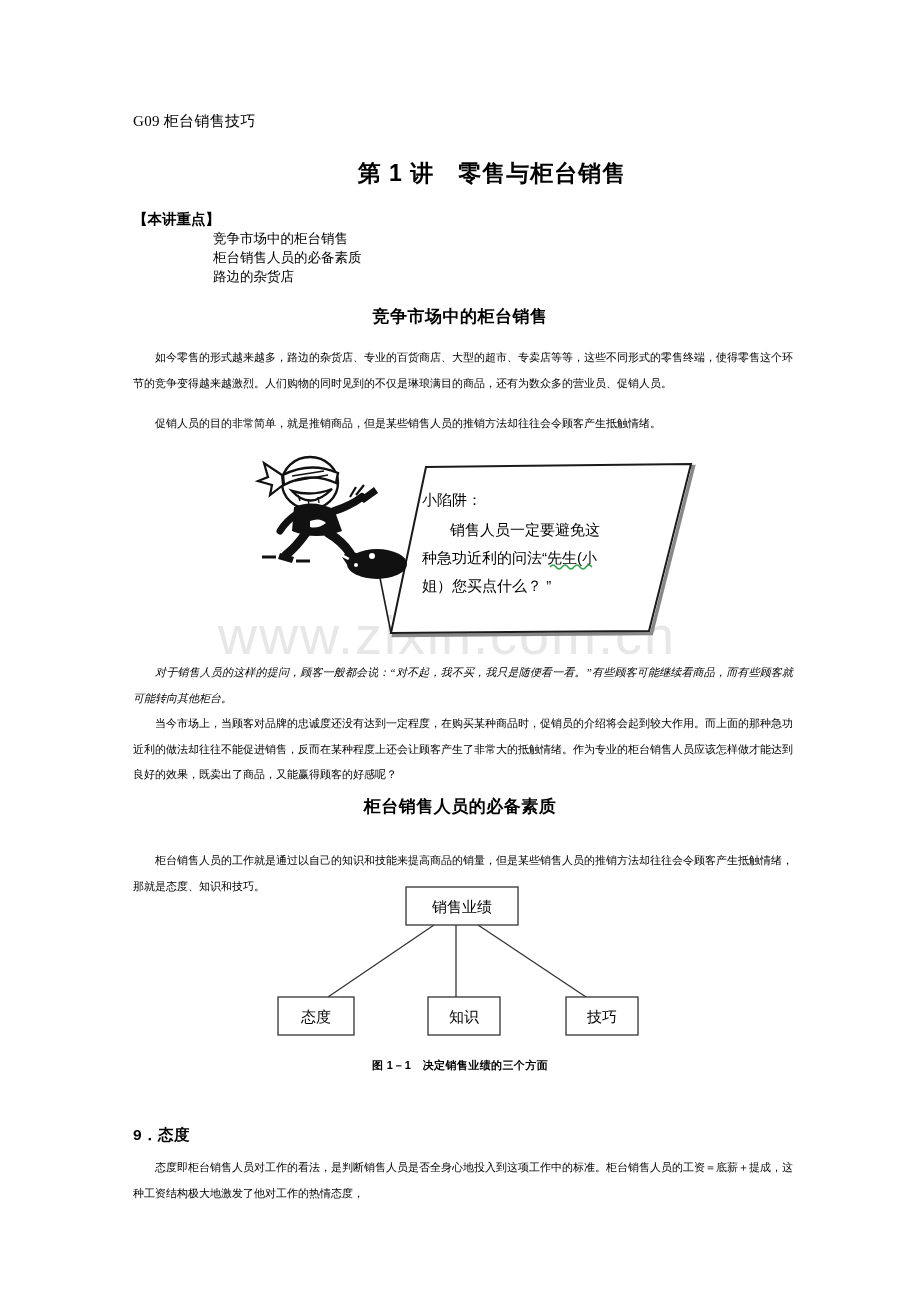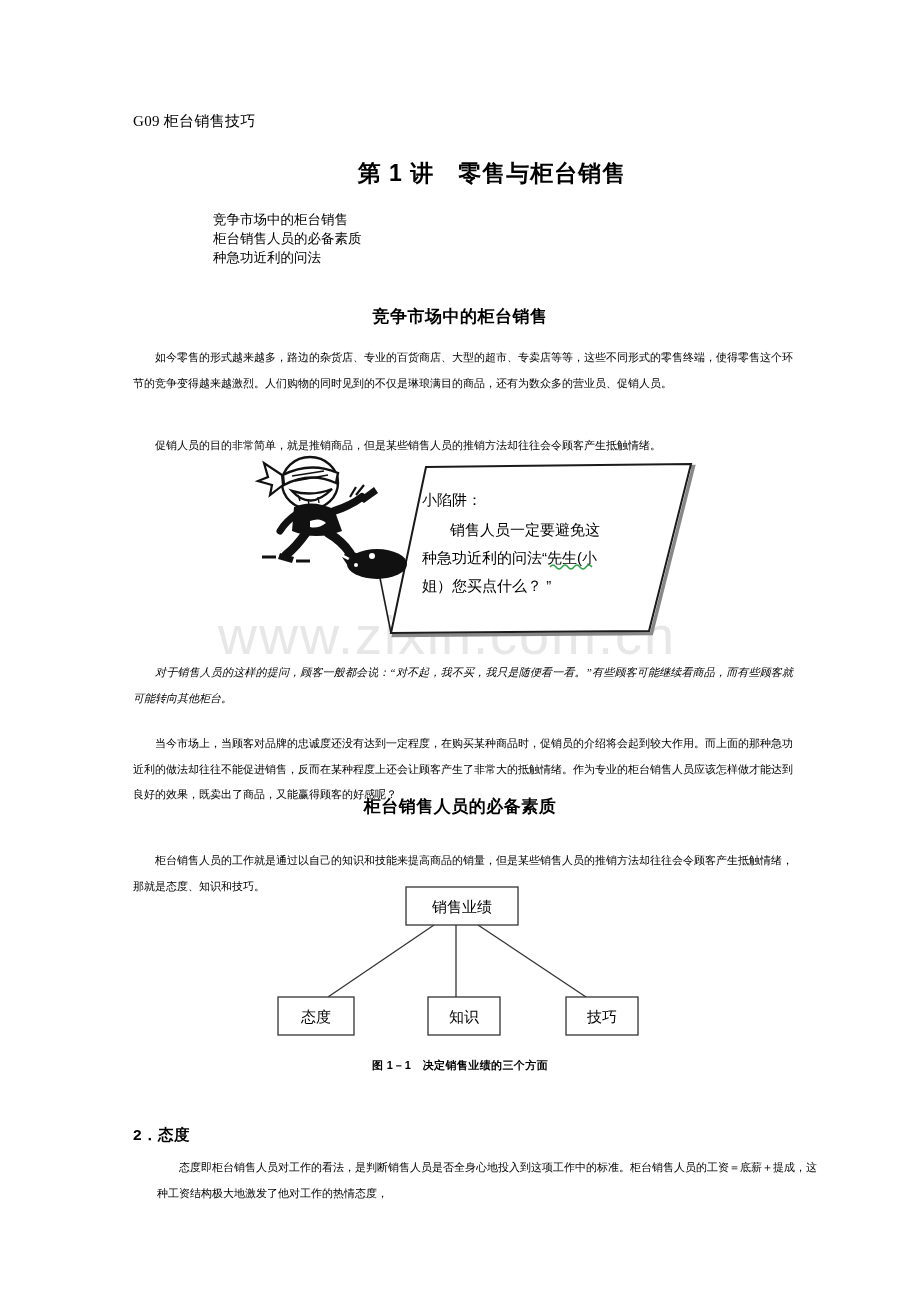--- a/index.html
+++ b/index.html
@@ -91,26 +91,26 @@
     position: absolute;
     left: 133px;
     width: 660px;
     font-size: 11px;
     line-height: 25.6px;
     text-align: justify;
     text-justify: inter-ideograph;
     text-indent: 2em;
   }
   #p1 { top: 345px; }
-  #p2 { top: 433px; }
+  #p2 { top: 411px; }
   #p3 { top: 660px; font-style: italic; }
-  #p4 { top: 711px; margin-top: 20px; }
+  #p4 { top: 711px; }
   #p5 { top: 848px; }
   #p6 { top: 1079px; text-indent: 0; }
-  #p7 { top: 1155px; margin-left: 24px; }
+  #p7 { top: 1155px; }
 
   .subsection-heading {
     position: absolute;
     left: 133px;
     top: 1125px;
     font-family: "Liberation Sans", "DejaVu Sans", sans-serif;
     font-weight: bold;
     font-size: 15.5px;
     letter-spacing: 0.5px;
   }
@@ -168,24 +168,25 @@
 </head>
 <body>
 
 <div class="page">
 
   <div class="doc-header">G09  柜台销售技巧</div>
 
   <div class="chapter-title">第 1 讲　零售与柜台销售</div>
 
   <div class="keypoints">
+    <div class="keypoints-title">【本讲重点】</div>
     <ul class="keypoints-list">
       <li>竞争市场中的柜台销售</li>
       <li>柜台销售人员的必备素质</li>
-      <li>种急功近利的问法</li>
+      <li>路边的杂货店</li>
     </ul>
   </div>
 
   <div class="section-heading" id="sec1-heading">竞争市场中的柜台销售</div>
 
   <div class="body-para" id="p1">如今零售的形式越来越多，路边的杂货店、专业的百货商店、大型的超市、专卖店等等，这些不同形式的零售终端，使得零售这个环节的竞争变得越来越激烈。人们购物的同时见到的不仅是琳琅满目的商品，还有为数众多的营业员、促销人员。</div>
 
   <div class="body-para" id="p2">促销人员的目的非常简单，就是推销商品，但是某些销售人员的推销方法却往往会令顾客产生抵触情绪。</div>
 
   <div class="watermark">www.zixin.com.cn</div>
@@ -283,17 +284,17 @@
       <g>
         <rect x="310" y="112" width="72" height="38" fill="#ffffff" stroke="#333333" stroke-width="1.3"></rect>
         <text class="dg-label" x="346" y="137" text-anchor="middle">技巧</text>
       </g>
     </svg>
   </div>
 
   <div class="figure-caption">图 1－1　决定销售业绩的三个方面</div>
 
 
-  <div class="subsection-heading">2．态度</div>
+  <div class="subsection-heading">9．态度</div>
 
   <div class="body-para" id="p7">态度即柜台销售人员对工作的看法，是判断销售人员是否全身心地投入到这项工作中的标准。柜台销售人员的工资＝底薪＋提成，这种工资结构极大地激发了他对工作的热情态度，</div>
 
 </div>
 
 </body></html>

